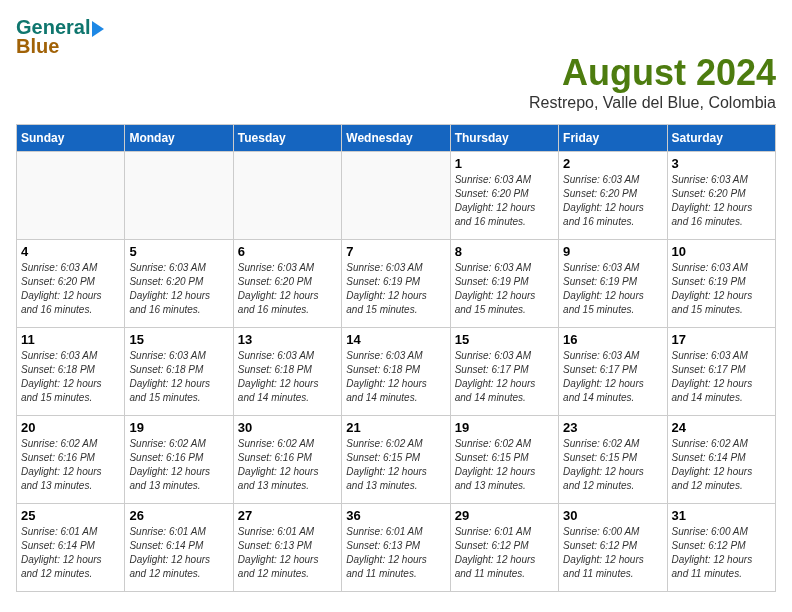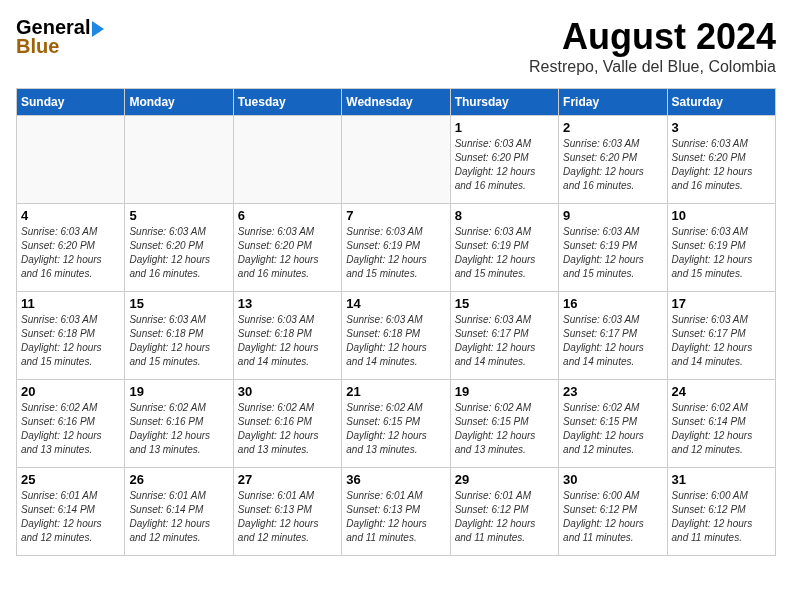--- a/index.html
+++ b/index.html
@@ -20,21 +20,22 @@
       display: flex;
       flex-direction: column;
       align-items: flex-start;
     }
     .title-area {
       text-align: right;
     }
     .month-year {
       font-size: 36px;
       font-weight: bold;
-      color: #000000;
+      color: #4d7c0f;
+      margin-top: 36px;
     }
     .location {
       font-size: 16px;
       color: #333;
     }
     .calendar {
       width: 100%;
       border-collapse: collapse;
       font-size: 11px;
       border-radius: 15px;
@@ -69,21 +70,21 @@
     .empty-cell {
       background: #f9f9f9;
     }
   </style>
 </head>
 <body>
 
 <div class="header-area">
   <div class="logo">
     <div style="display:flex;align-items:center;">
-      <span style="font-size:20px;font-weight:bold;color:#000000;">General</span>
+      <span style="font-size:20px;font-weight:bold;color:#0f766e;">General</span>
       <span style="display:inline-block;width:0;height:0;border-top:8px solid transparent;border-bottom:8px solid transparent;border-left:12px solid #1e88e5;margin-left:2px;margin-top:2px;"></span>
     </div>
     <span style="font-size:20px;font-weight:bold;color:#a16207;margin-top:-4px;">Blue</span>
   </div>
   <div class="title-area">
     <div class="month-year">August 2024</div>
     <div class="location">Restrepo, Valle del Blue, Colombia</div>
   </div>
 </div>
 

